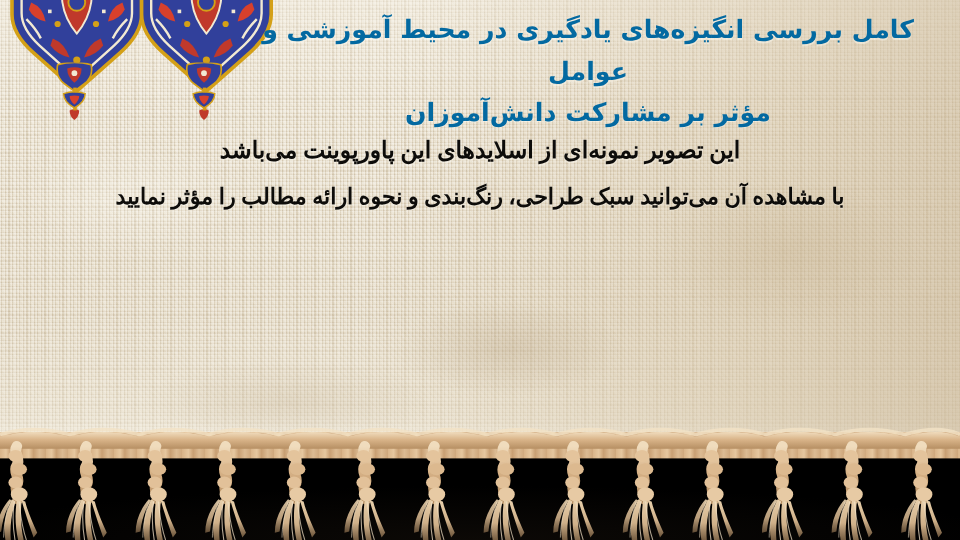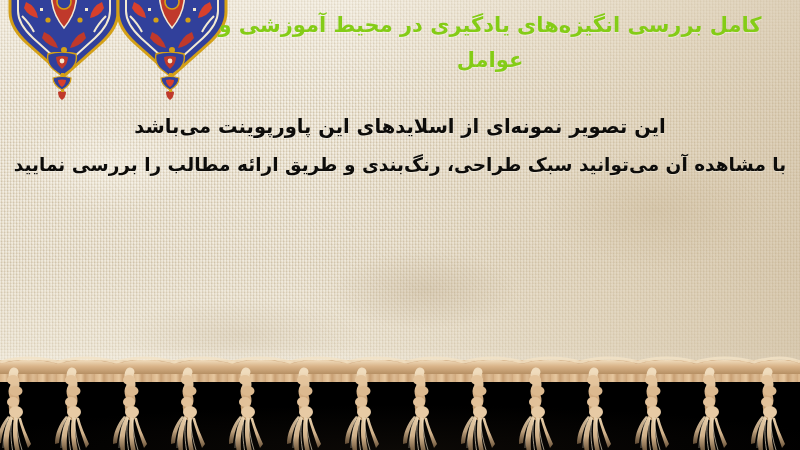--- a/index.html
+++ b/index.html
@@ -124,34 +124,35 @@
     width: 800px;
     height: 378px;
     direction: rtl;
   }
   .slide-title {
     position: absolute;
     left: 0; right: 0;
     top: 8px;
     text-align: center;
     padding: 0 30px 0 210px;
-    color: #84cc16;
+    color: #0369a1;
     font-size: 21px;
     font-weight: 700;
     line-height: 1.65;
     letter-spacing: 0px;
     text-shadow: 0 1px 0 rgba(255,252,244,0.42);
   }
   .body-block {
     position: absolute;
     left: 0; right: 0;
     top: 108px;
     text-align: center;
     padding: 0 2px;
     color: #0d0c0a;
+    font-family: Liberation Serif, serif;
   }
   .body-line {
     font-size: 19.5px;
     font-weight: 700;
     line-height: 1.98;
     text-shadow: 0 1px 0 rgba(255,252,244,0.38);
     white-space: nowrap;
   }
   .body-line.line-1 { font-size: 19.5px; }
   .body-line.line-2 { font-size: 18.5px; }
@@ -231,25 +232,26 @@
   </svg>
 
   <svg class="pendant pendant-right" width="36" height="50" viewBox="0 0 36 50">
     <use href="#pendant"></use>
   </svg>
 
   <div class="text-layer">
 
     <div class="slide-title">
       <div>کامل بررسی انگیزه‌های یادگیری در محیط آموزشی و عوامل</div>
+      <div>مؤثر بر مشارکت دانش‌آموزان</div>
     </div>
 
     <div class="body-block">
       <div class="body-line line-1">این تصویر نمونه‌ای از اسلایدهای این پاورپوینت می‌باشد</div>
-      <div class="body-line line-2">با مشاهده آن می‌توانید سبک طراحی، رنگ‌بندی و طریق ارائه مطالب را بررسی نمایید</div>
+      <div class="body-line line-2">با مشاهده آن می‌توانید سبک طراحی، رنگ‌بندی و نحوه ارائه مطالب را مؤثر نمایید</div>
     </div>
 
   </div>
 
   <div class="black-band"></div>
   <div class="selvedge"></div>
 
   <svg class="fringe-layer" width="800" height="98" viewBox="0 0 800 98">
     <defs>
       <linearGradient id="cordG" x1="0" y1="0" x2="0" y2="1">

